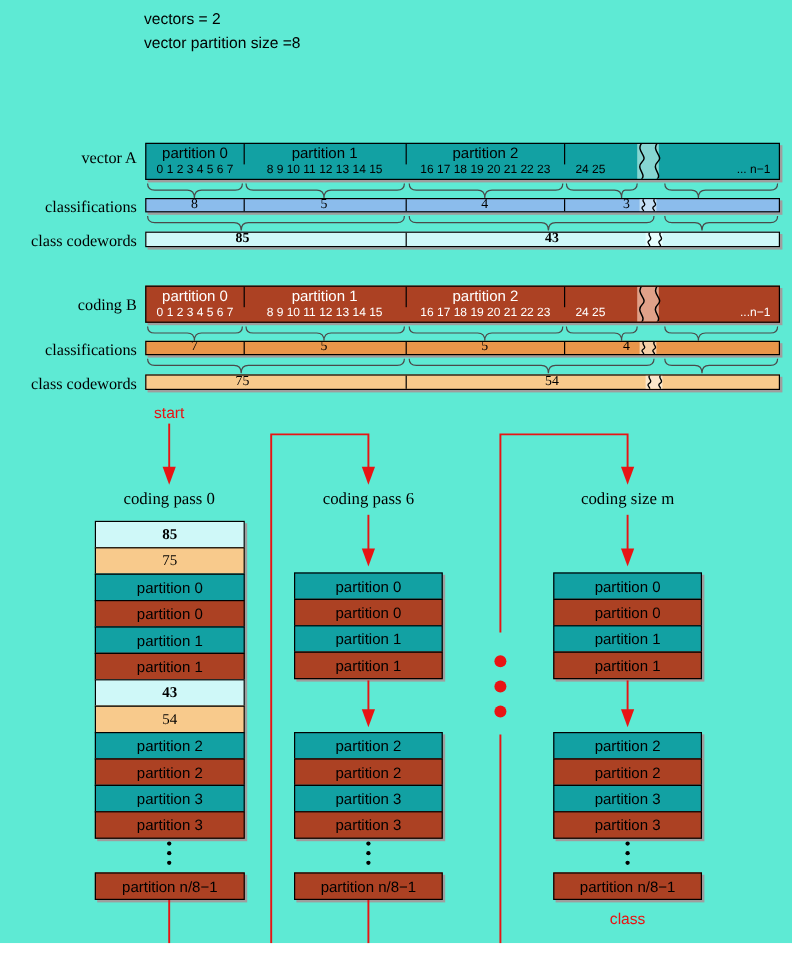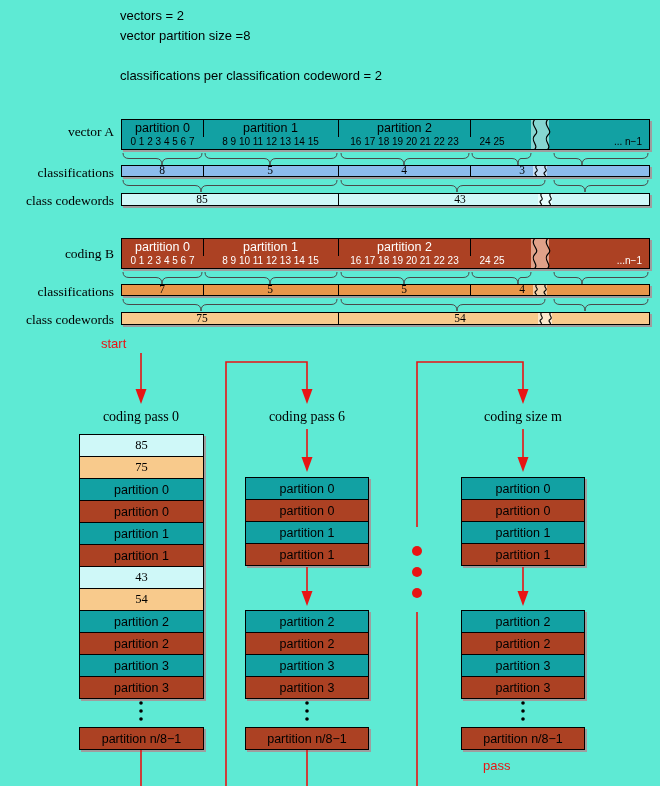--- a/index.html
+++ b/index.html
@@ -28,36 +28,35 @@
   
   .pass-title{position:absolute;font-family:"Liberation Serif",serif;font-size:14px;
               text-align:center;white-space:nowrap;}
   .grp{position:absolute;box-shadow:2px 2px 0 #9e9e9e;}
   .bx{height:23px;margin-top:-1px;border:1px solid #000;box-sizing:border-box;
       display:flex;align-items:center;justify-content:center;font-size:12.5px;white-space:nowrap;}
   .bx:first-child{margin-top:0;}
   .bx.serifnum{font-family:"Liberation Serif",serif;}
   .teal{background:#12A1A3;}
   .brick{background:#AC4123;}
-  .cyan{background:#CFF8F8;}
+  .cyan{background:#CFF8F8;font-weight:bold;}
   .sand{background:#F8CA8C;}
   .bluebar{background:#8BBCEC;}
   .orangebar{background:#E9964A;}
-  .redtext{color:#E81414;font-size:13px;}
+  .redtext{color:#E81414;font-size:13px;text-align:center;}
   svg{display:block;}
   .overlay{position:absolute;left:0;top:0;pointer-events:none;}
 </style>
 </head>
 <body>
 
 <div class="stage">
 
   <div class="hline" style="top:8px">vectors = 2</div>
   <div class="hline" style="top:28px">vector partition size =8</div>
-  <div class="hline" style="top:68px">classifications per classification codeword = 2</div>
 
   <div class="slabel" style="top:124px">vector A</div>
   <div class="slabel" style="top:165px">classifications</div>
   <div class="slabel" style="top:193px">class codewords</div>
 
   <div class="bar vbar teal" style="top:119px">
     <div class="partlabel" style="left:0;width:81px">partition 0</div>
     <div class="partlabel" style="left:82px;width:133px">partition 1</div>
     <div class="partlabel" style="left:217px;width:131px">partition 2</div>
     <div class="numrow" style="left:0;width:81px">0 1 2 3 4 5 6 7</div>
@@ -180,21 +179,21 @@
     <div class="thinval" style="left:40px;width:80px;top:-1px">75</div>
     <div class="thinval" style="left:298px;width:80px;top:-1px">54</div>
     <svg class="abs" style="left:412px;top:0" width="22" height="11" viewBox="0 0 22 11">
       <rect x="4" y="0" width="14" height="11" fill="#FCE7CB"></rect>
       <path d="M8,-1 C4,2 11,4 7,6.5 C4,8.5 9,9.5 7,12" fill="none" stroke="#000" stroke-width="1.1"></path>
       <path d="M17,-1 C13,2 20,4 16,6.5 C13,8.5 18,9.5 16,12" fill="none" stroke="#000" stroke-width="1.1"></path>
     </svg>
   </div>
 
   <div class="abs redtext" style="left:101px;top:336px;width:80px">start</div>
-  <div class="abs redtext" style="left:483px;top:758px;width:80px">pass</div>
+  <div class="abs redtext" style="left:483px;top:758px;width:80px">class</div>
 
   <div class="pass-title" style="left:81px;top:409px;width:120px">coding pass 0</div>
   <div class="pass-title" style="left:247px;top:409px;width:120px">coding pass 6</div>
   <div class="pass-title" style="left:461px;top:409px;width:124px">coding size m</div>
 
   <div class="grp" style="left:79px;top:434px;width:125px">
     <div class="bx cyan serifnum">85</div>
     <div class="bx sand serifnum">75</div>
     <div class="bx teal">partition 0</div>
     <div class="bx brick">partition 0</div>

